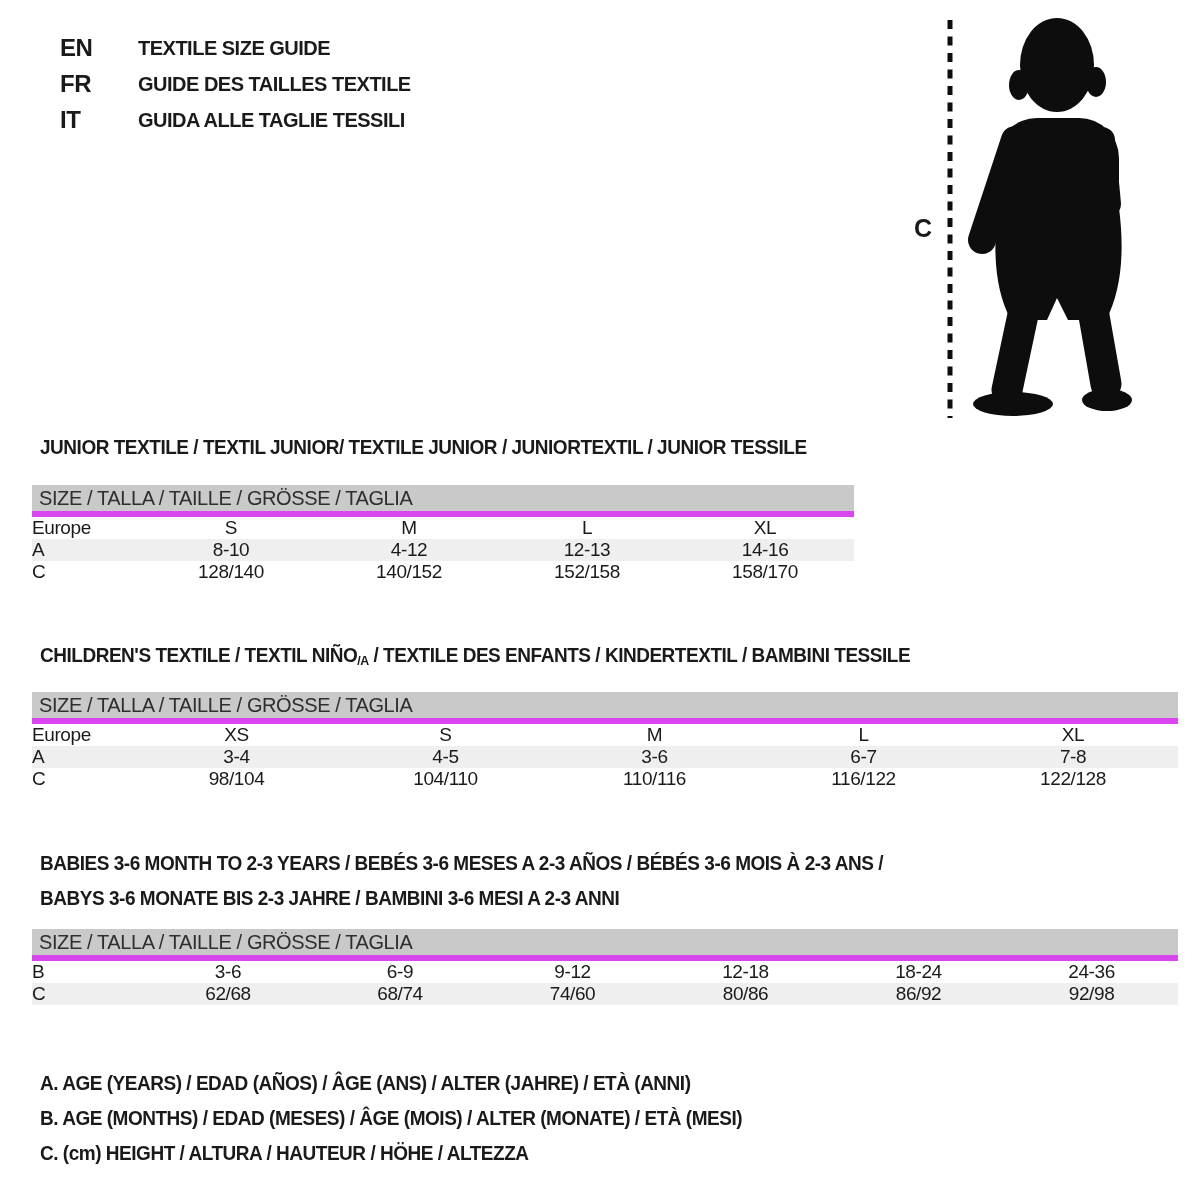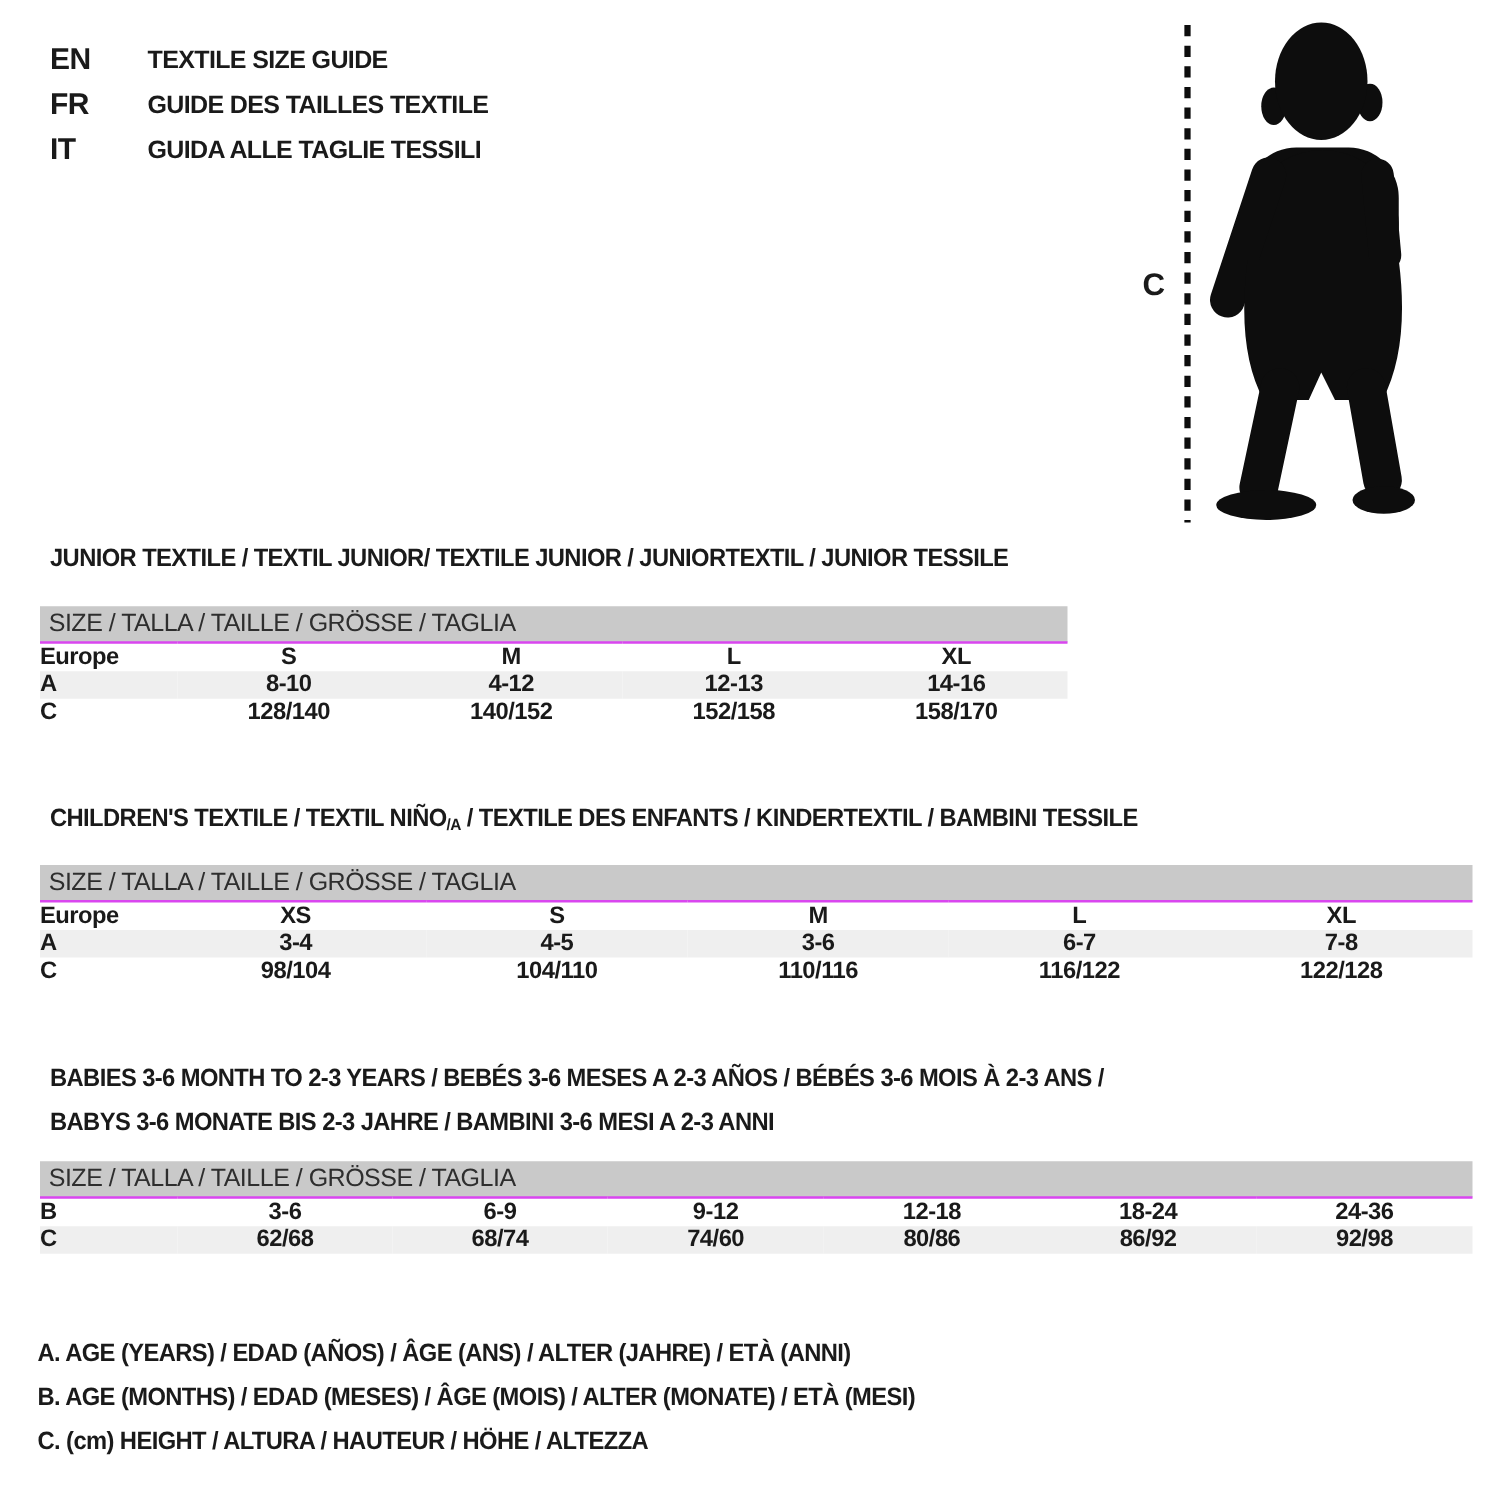--- a/index.html
+++ b/index.html
@@ -11,21 +11,21 @@
     overflow: hidden;
     font-family: "Liberation Sans", "DejaVu Sans", sans-serif;
     color: #1a1a1a;
     -webkit-font-smoothing: antialiased;
   }
 
   
   .lang-list { position: absolute; left: 40px; top: 30px; }
   .lang-row { display: flex; height: 36px; align-items: center; }
   .lang-code {
-    width: 78px; font-size: 24px; font-weight: 700; letter-spacing: -0.5px;
+    width: 78px; font-size: 24px; font-weight: 700; letter-spacing: -0.5px; margin-left: 20px;
   }
   .lang-title {
     font-size: 20px; font-weight: 700; letter-spacing: -0.5px; white-space: nowrap;
   }
 
   
   .figure-wrap { position: absolute; left: 935px; top: 12px; width: 210px; height: 410px; }
   .height-label {
     position: absolute; left: 914px; top: 214px;
     font-size: 25px; font-weight: 700;
@@ -46,34 +46,34 @@
     position: absolute; left: 32px;
     border-collapse: collapse; table-layout: fixed;
     font-size: 19px; letter-spacing: -0.4px;
   }
   .size-table td { padding: 0; vertical-align: middle; }
   .size-bar td {
     background: #c9c9c9;
     height: 29px;
     font-size: 20px; color: #2e2e2e;
     padding-left: 7px;
-    border-bottom: 2px solid #d946ef;
+    border-bottom: 6px solid #d946ef;
     white-space: nowrap;
   }
-  .data-row { height: 17px; font-weight: bold; }
+  .data-row { height: 17px; }
   .data-row.shaded td { background: #efefef; }
   .row-label { text-align: left; padding-left: 9px; }
   .val { text-align: center; }
 
   .t-junior   { width: 822px; }
   .t-children { width: 1146px; }
   .t-babies   { width: 1146px; }
 
   
-  .legend { position: absolute; left: 30px; top: 1066px; }
+  .legend { position: absolute; left: 40px; top: 1066px; }
   .legend-line {
     font-size: 20px; font-weight: 700; letter-spacing: -0.5px;
     line-height: 35px; white-space: nowrap;
     transform: scaleX(0.95); transform-origin: left center;
   }
 </style>
 </head>
 <body>
 
 <div class="lang-list">

